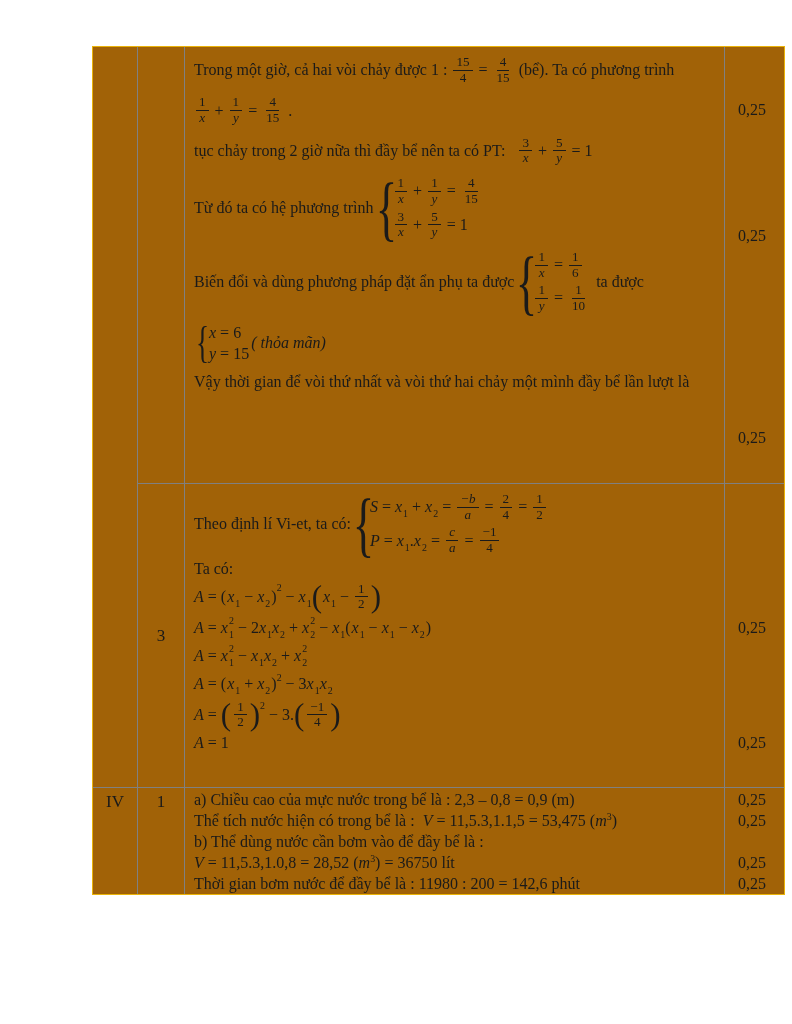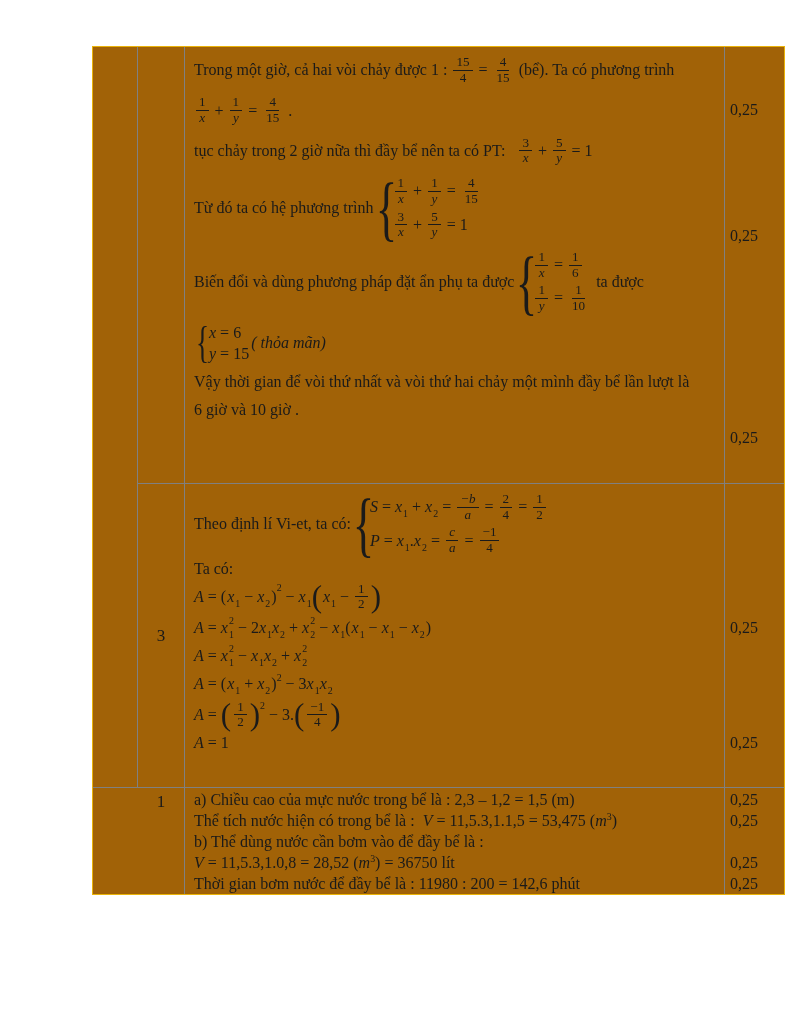--- a/index.html
+++ b/index.html
@@ -18,21 +18,21 @@
   }
   .cell{box-sizing:border-box;overflow:hidden;}
   .b-r{border-right:1px solid #808080;}
   .b-b{border-bottom:1px solid #808080;}
   .label-cell{display:flex;justify-content:center;font-size:17px;}
   .v-center{align-items:center;}
   .v-top{align-items:flex-start;padding-top:4px;}
   .content-cell{position:relative;font-size:16px;padding:8px 6px 0 9px;}
   .content-cell.compactpad{padding-top:2px;}
   .points-cell{position:relative;font-size:16px;}
-  .pt{position:absolute;left:5px;height:22px;line-height:22px;}
+  .pt{position:absolute;left:13px;height:22px;line-height:22px;}
 
   .line{display:flex;align-items:center;flex-wrap:nowrap;white-space:pre;}
   .row-airy .line{margin-bottom:10px;}
   .row-medium .line{margin-bottom:4px;}
   .row-compact .line{min-height:20px;margin-bottom:1px;}
   .tx{white-space:pre;}
   .it{font-style:italic;}
 
   
   .frac{display:inline-flex;flex-direction:column;align-items:center;
@@ -72,21 +72,20 @@
 
   <div class="cell label-cell v-top b-r b-b" style="grid-column:2;grid-row:1;"></div>
   <div class="cell content-cell row-airy b-r b-b" style="grid-column:3;grid-row:1;">
       <div class="line"><span class="tx">Trong một giờ, cả hai vòi chảy được 1 : </span><span class="frac"><span class="num">15</span><span class="den">4</span></span><span class="tx"> = </span><span class="frac"><span class="num">4</span><span class="den">15</span></span><span class="tx"> (bể). Ta có phương trình</span></div>
       <div class="line"><span class="frac"><span class="num">1</span><span class="den it">x</span></span><span class="tx"> + </span><span class="frac"><span class="num">1</span><span class="den it">y</span></span><span class="tx"> = </span><span class="frac"><span class="num">4</span><span class="den">15</span></span><span class="tx"> .</span></div>
       <div class="line"><span class="tx">tục chảy trong 2 giờ nữa thì đầy bể nên ta có PT:   </span><span class="frac"><span class="num">3</span><span class="den it">x</span></span><span class="tx"> + </span><span class="frac"><span class="num">5</span><span class="den it">y</span></span><span class="tx"> = 1</span></div>
       <div class="line"><span class="tx">Từ đó ta có hệ phương trình </span><span class="cases"><span class="brace" style="font-size: 72px;">{</span><span class="crows"><span class="crow"><span class="frac"><span class="num">1</span><span class="den it">x</span></span><span class="tx"> + </span><span class="frac"><span class="num">1</span><span class="den it">y</span></span><span class="tx"> = </span><span class="frac"><span class="num">4</span><span class="den">15</span></span></span><span class="crow"><span class="frac"><span class="num">3</span><span class="den it">x</span></span><span class="tx"> + </span><span class="frac"><span class="num">5</span><span class="den it">y</span></span><span class="tx"> = 1</span></span></span></span></div>
       <div class="line"><span class="tx">Biến đổi và dùng phương pháp đặt ẩn phụ ta được </span><span class="cases"><span class="brace" style="font-size: 72px;">{</span><span class="crows"><span class="crow"><span class="frac"><span class="num">1</span><span class="den it">x</span></span><span class="tx"> = </span><span class="frac"><span class="num">1</span><span class="den">6</span></span></span><span class="crow"><span class="frac"><span class="num">1</span><span class="den it">y</span></span><span class="tx"> = </span><span class="frac"><span class="num">1</span><span class="den">10</span></span></span></span></span><span class="tx"> ta được</span></div>
       <div class="line"><span class="cases"><span class="brace" style="font-size: 44px;">{</span><span class="crows"><span class="crow"><span class="tx it">x</span><span class="tx"> = 6</span></span><span class="crow"><span class="tx it">y</span><span class="tx"> = 15</span></span></span></span><span class="tx it">( thỏa mãn)</span></div>
       <div class="line"><span class="tx">Vậy thời gian để vòi thứ nhất và vòi thứ hai chảy một mình đầy bể lần lượt là</span></div>
-      <div class="line"><span class="tx">6 giờ và 10 giờ .</span></div>
     </div>
   <div class="cell points-cell b-b" style="grid-column:4;grid-row:1;">
       <span class="pt" style="top: 52px;">0,25</span>
       <span class="pt" style="top: 178px;">0,25</span>
       <span class="pt" style="top: 380px;">0,25</span>
     </div>
 
   <div class="cell label-cell v-center b-r b-b" style="grid-column:2;grid-row:2;">3</div>
   <div class="cell content-cell row-medium b-r b-b" style="grid-column:3;grid-row:2;">
       <div class="line"><span class="tx">Theo định lí Vi-et, ta có: </span><span class="cases"><span class="brace" style="font-size: 72px;">{</span><span class="crows"><span class="crow"><span class="tx it">S</span><span class="tx"> = </span><span class="vs"><span class="vb">x</span><span class="vstack"><span class="vsp"></span><span class="vsb">1</span></span></span><span class="tx"> + </span><span class="vs"><span class="vb">x</span><span class="vstack"><span class="vsp"></span><span class="vsb">2</span></span></span><span class="tx"> = </span><span class="frac"><span class="num it">−b</span><span class="den it">a</span></span><span class="tx"> = </span><span class="frac"><span class="num">2</span><span class="den">4</span></span><span class="tx"> = </span><span class="frac"><span class="num">1</span><span class="den">2</span></span></span><span class="crow"><span class="tx it">P</span><span class="tx"> = </span><span class="vs"><span class="vb">x</span><span class="vstack"><span class="vsp"></span><span class="vsb">1</span></span></span><span class="tx">.</span><span class="vs"><span class="vb">x</span><span class="vstack"><span class="vsp"></span><span class="vsb">2</span></span></span><span class="tx"> = </span><span class="frac"><span class="num it">c</span><span class="den it">a</span></span><span class="tx"> = </span><span class="frac"><span class="num">−1</span><span class="den">4</span></span></span></span></span></div>
@@ -96,23 +95,24 @@
       <div class="line"><span class="tx it">A</span><span class="tx"> = </span><span class="vs"><span class="vb">x</span><span class="vstack"><span class="vsp">2</span><span class="vsb">1</span></span></span><span class="tx"> − </span><span class="vs"><span class="vb">x</span><span class="vstack"><span class="vsp"></span><span class="vsb">1</span></span></span><span class="vs"><span class="vb">x</span><span class="vstack"><span class="vsp"></span><span class="vsb">2</span></span></span><span class="tx"> + </span><span class="vs"><span class="vb">x</span><span class="vstack"><span class="vsp">2</span><span class="vsb">2</span></span></span></div>
       <div class="line"><span class="tx it">A</span><span class="tx"> = </span><span class="pargrp"><span class="bigpar">(</span><span class="parin"><span class="vs"><span class="vb">x</span><span class="vstack"><span class="vsp"></span><span class="vsb">1</span></span></span><span class="tx"> + </span><span class="vs"><span class="vb">x</span><span class="vstack"><span class="vsp"></span><span class="vsb">2</span></span></span></span><span class="bigpar">)</span></span><sup class="sup">2</sup><span class="tx"> − 3</span><span class="vs"><span class="vb">x</span><span class="vstack"><span class="vsp"></span><span class="vsb">1</span></span></span><span class="vs"><span class="vb">x</span><span class="vstack"><span class="vsp"></span><span class="vsb">2</span></span></span></div>
       <div class="line"><span class="tx it">A</span><span class="tx"> = </span><span class="pargrp"><span class="bigpar" style="font-size: 31px;">(</span><span class="parin"><span class="frac"><span class="num">1</span><span class="den">2</span></span></span><span class="bigpar" style="font-size: 31px;">)</span></span><sup class="sup">2</sup><span class="tx"> − 3.</span><span class="pargrp"><span class="bigpar" style="font-size: 31px;">(</span><span class="parin"><span class="frac"><span class="num">−1</span><span class="den">4</span></span></span><span class="bigpar" style="font-size: 31px;">)</span></span></div>
       <div class="line"><span class="tx it">A</span><span class="tx"> = 1</span></div>
     </div>
   <div class="cell points-cell b-b" style="grid-column:4;grid-row:2;">
       <span class="pt" style="top: 133px;">0,25</span>
       <span class="pt" style="top: 248px;">0,25</span>
     </div>
 
+  <div class="cell label-cell v-top b-r" style="grid-column:1;grid-row:3;">IV</div>
   <div class="cell label-cell v-top b-r" style="grid-column:2;grid-row:3;">1</div>
   <div class="cell content-cell compactpad row-compact b-r" style="grid-column:3;grid-row:3;">
-      <div class="line"><span class="tx">a) Chiều cao của mực nước trong bể là : 2,3 – 1,2 = 1,5 (m)</span></div>
+      <div class="line"><span class="tx">a) Chiều cao của mực nước trong bể là : 2,3 – 0,8 = 0,9 (m)</span></div>
       <div class="line"><span class="tx">Thể tích nước hiện có trong bể là :  </span><span class="tx it">V</span><span class="tx"> = 11,5.3,1.1,5 = 53,475 (</span><span class="tx it">m</span><sup class="sup">3</sup><span class="tx">)</span></div>
       <div class="line"><span class="tx">b) Thể dùng nước cần bơm vào để đầy bể là :</span></div>
       <div class="line"><span class="tx it">V</span><span class="tx"> = 11,5.3,1.0,8 = 28,52 (</span><span class="tx it">m</span><sup class="sup">3</sup><span class="tx">) = 36750 lít</span></div>
       <div class="line"><span class="tx">Thời gian bơm nước để đầy bể là : 11980 : 200 = 142,6 phút</span></div>
     </div>
   <div class="cell points-cell" style="grid-column:4;grid-row:3;">
       <span class="pt" style="top: 1px;">0,25</span>
       <span class="pt" style="top: 22px;">0,25</span>
       <span class="pt" style="top: 64px;">0,25</span>
       <span class="pt" style="top: 85px;">0,25</span>

